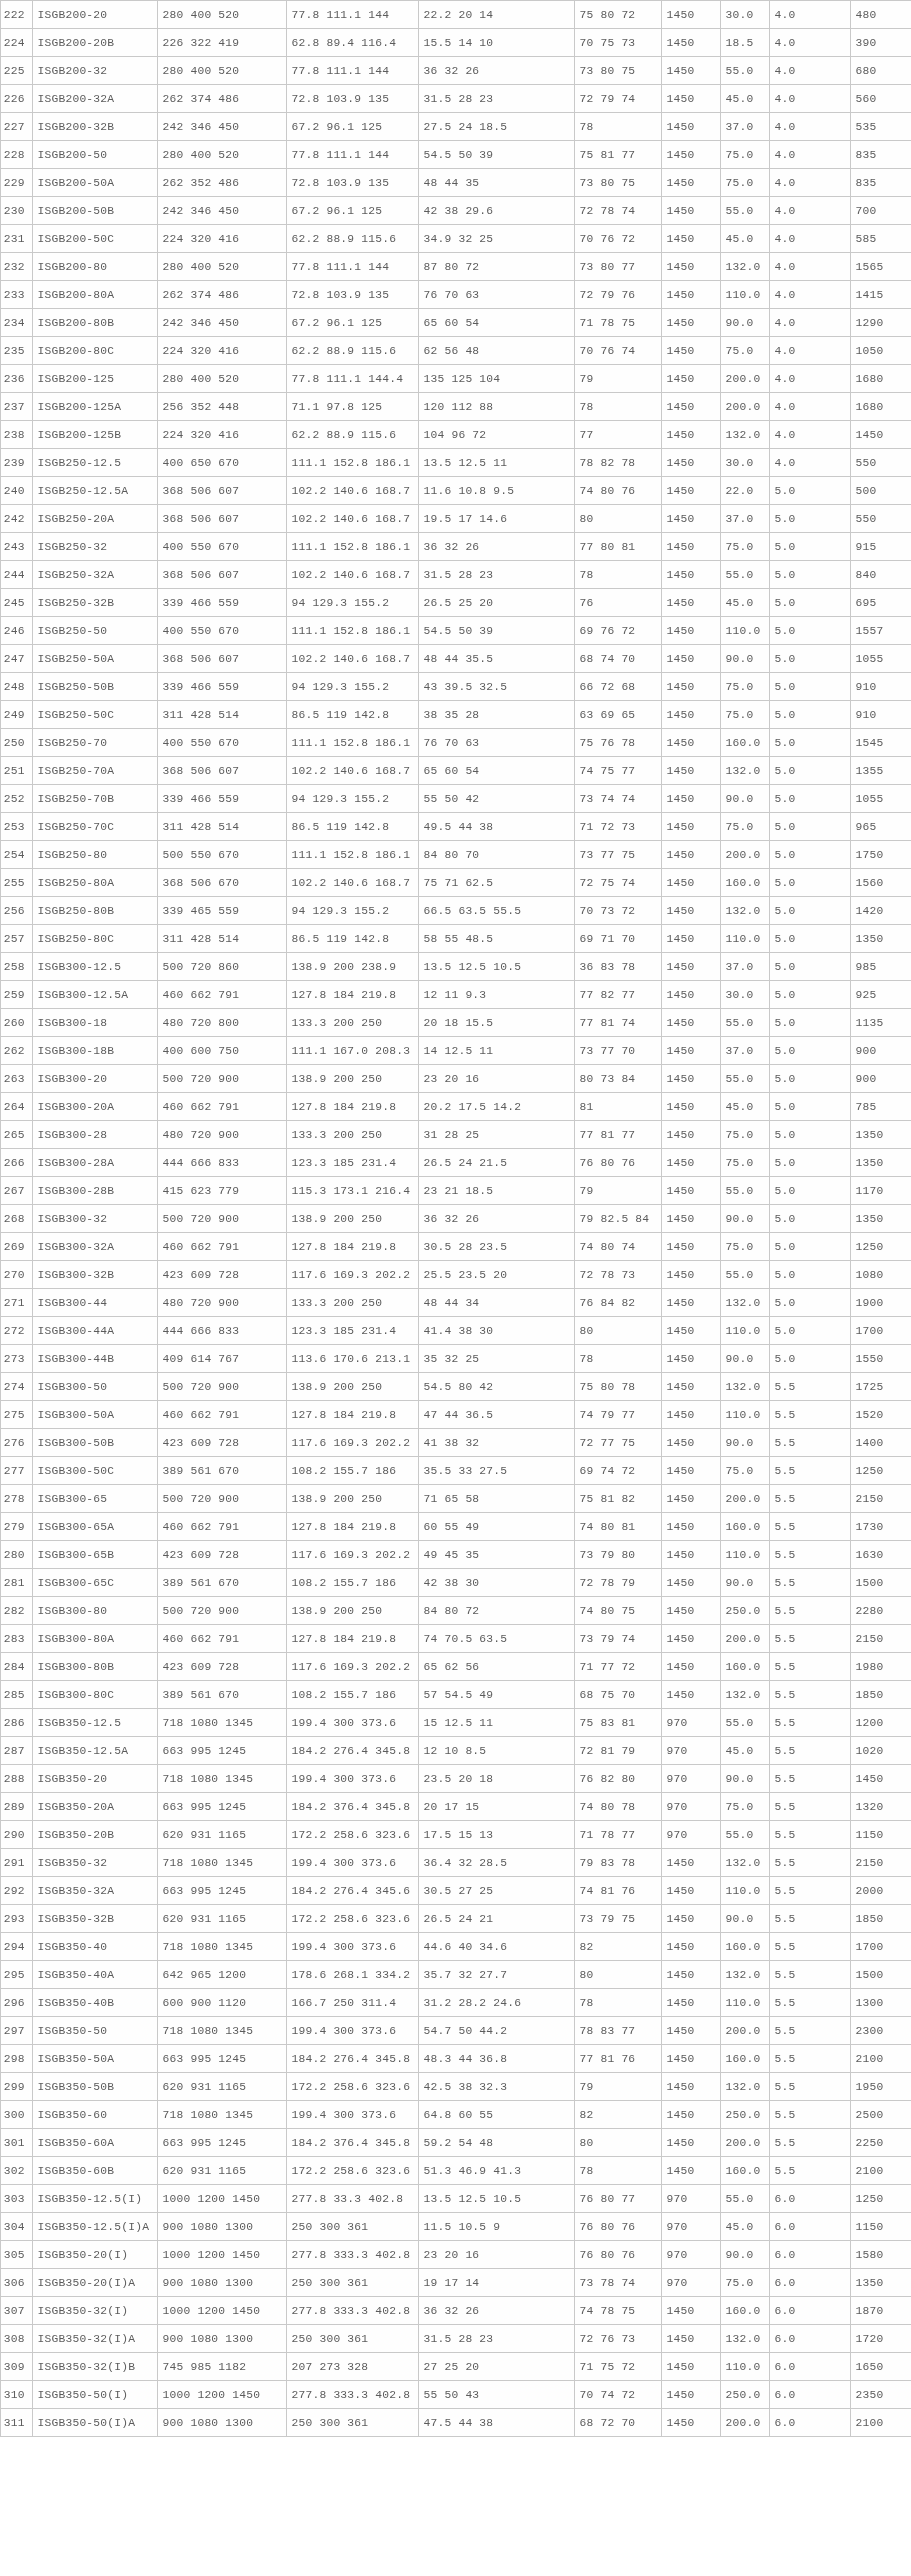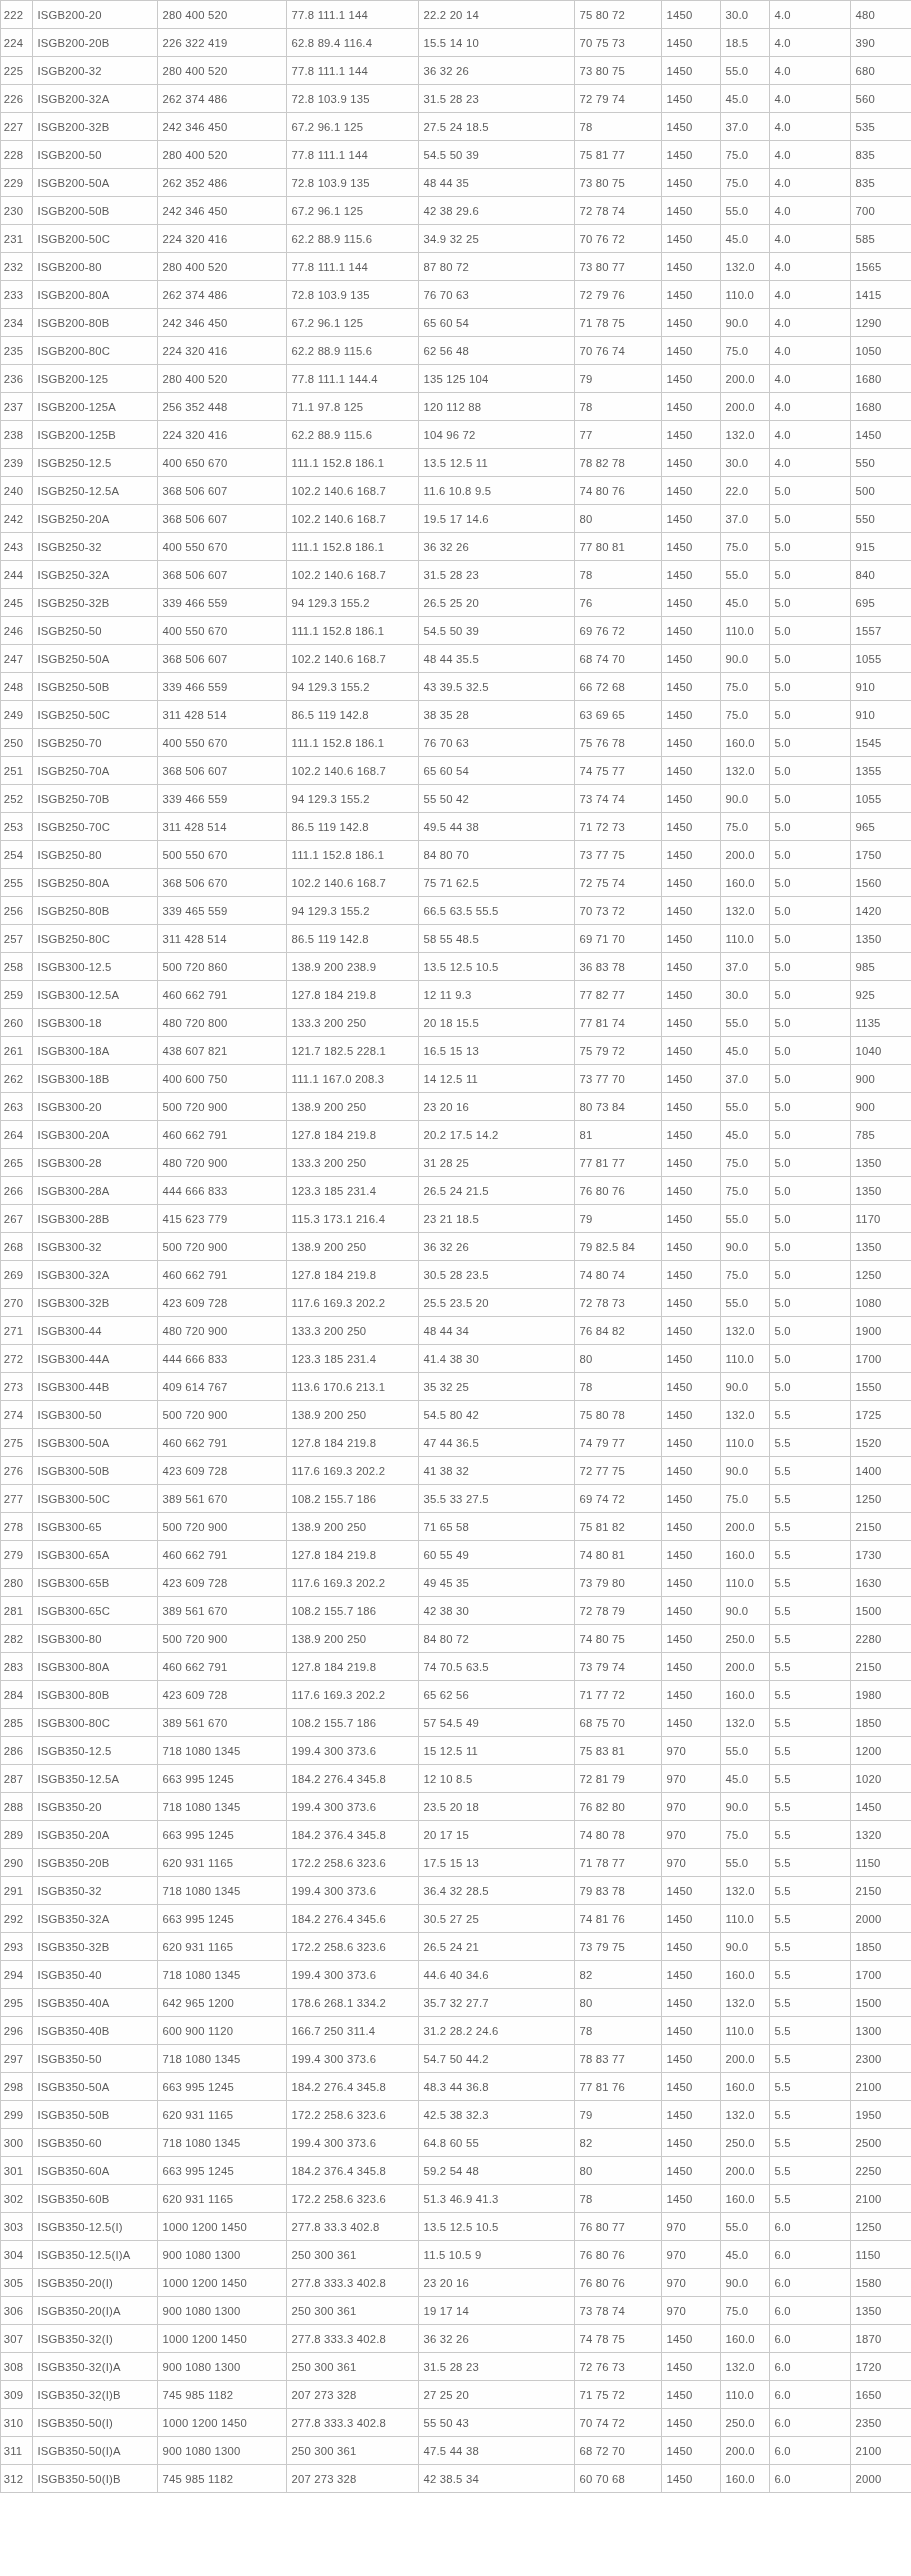--- a/index.html
+++ b/index.html
@@ -7,21 +7,21 @@
     padding: 0;
     background: #ffffff;
     width: 911px;
     height: 2576px;
     overflow: hidden;
   }
   .spec-table {
     table-layout: fixed;
     border-collapse: collapse;
     width: 911px;
-    font-family: Liberation Sans, sans-serif;
+    font-family: Liberation Mono, monospace;
     font-size: 11.3px;
     color: #5c5c5c;
   }
   .spec-table td {
     border: 0.9px solid #c9c9c9;
     height: 27px;
     padding: 0 1.8px 0 4.5px;
     white-space: nowrap;
     overflow: hidden;
     vertical-align: middle;
@@ -490,32 +490,20 @@
         <td>480 720 800</td>
         <td>133.3 200 250</td>
         <td>20 18 15.5</td>
         <td>77 81 74</td>
         <td>1450</td>
         <td>55.0</td>
         <td>5.0</td>
         <td>1135</td>
       </tr>
       <tr>
-        <td>261</td>
-        <td>ISGB300-18A</td>
-        <td>438 607 821</td>
-        <td>121.7 182.5 228.1</td>
-        <td>16.5 15 13</td>
-        <td>75 79 72</td>
-        <td>1450</td>
-        <td>45.0</td>
-        <td>5.0</td>
-        <td>1040</td>
-      </tr>
-      <tr>
         <td>262</td>
         <td>ISGB300-18B</td>
         <td>400 600 750</td>
         <td>111.1 167.0 208.3</td>
         <td>14 12.5 11</td>
         <td>73 77 70</td>
         <td>1450</td>
         <td>37.0</td>
         <td>5.0</td>
         <td>900</td>
@@ -1101,27 +1089,15 @@
         <td>ISGB350-50(I)A</td>
         <td>900 1080 1300</td>
         <td>250 300 361</td>
         <td>47.5 44 38</td>
         <td>68 72 70</td>
         <td>1450</td>
         <td>200.0</td>
         <td>6.0</td>
         <td>2100</td>
       </tr>
-      <tr>
-        <td>312</td>
-        <td>ISGB350-50(I)B</td>
-        <td>745 985 1182</td>
-        <td>207 273 328</td>
-        <td>42 38.5 34</td>
-        <td>60 70 68</td>
-        <td>1450</td>
-        <td>160.0</td>
-        <td>6.0</td>
-        <td>2000</td>
-      </tr>
     </tbody>
 </table>
 
 
 </body></html>

